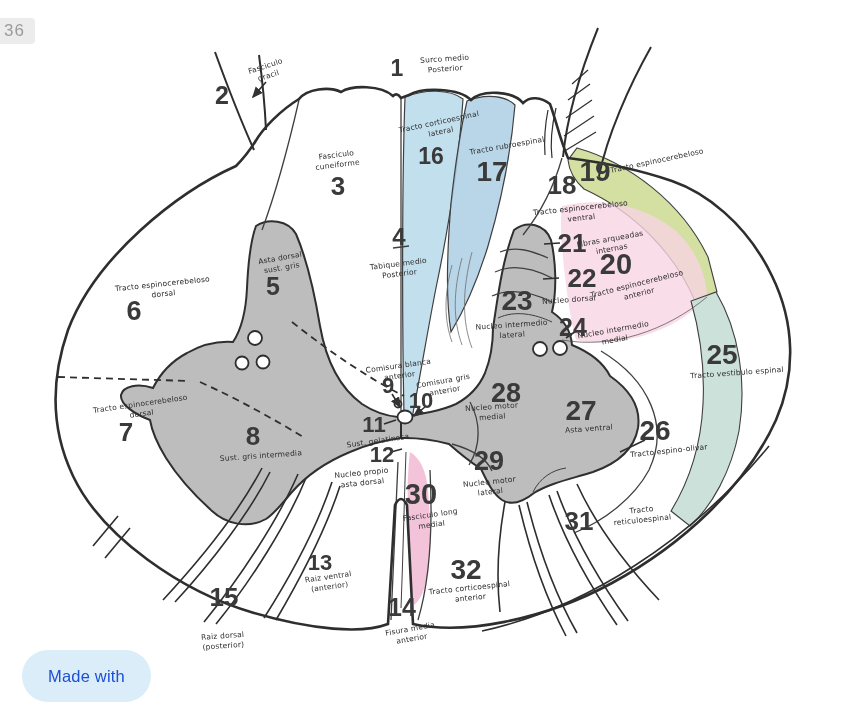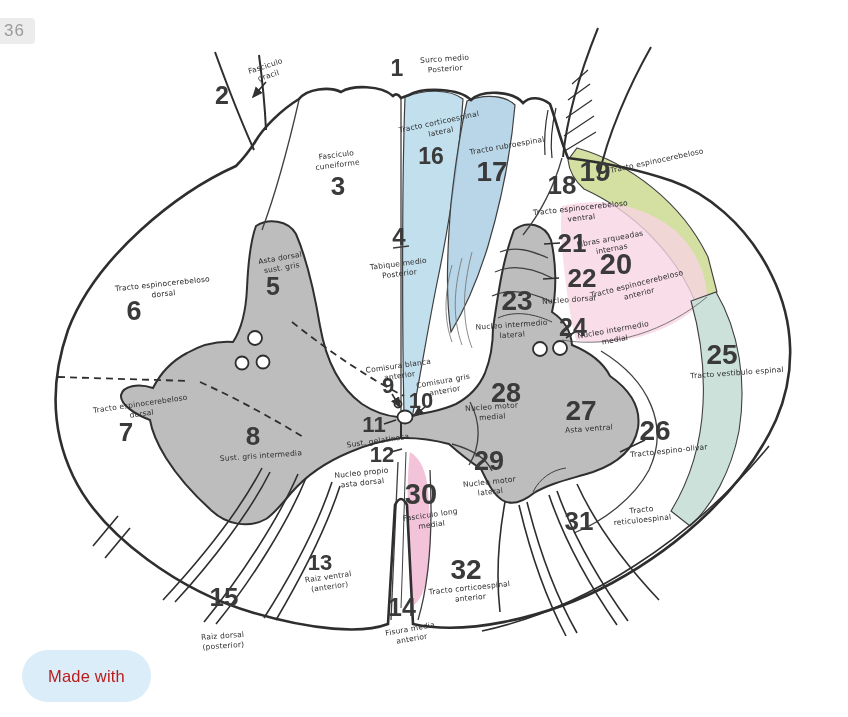--- a/index.html
+++ b/index.html
@@ -13,21 +13,21 @@
   
   #labels{position:absolute;left:0;top:0;width:848px;height:717px;pointer-events:none;}
   .num{position:absolute;transform:translate(-50%,-50%);color:#3a3a3a;font-weight:700;
        font-family:"Liberation Sans",sans-serif;line-height:1;}
   .ann{position:absolute;transform:translate(-50%,-50%);color:#2d2d2d;font-size:7.5px;
        line-height:1.3;text-align:center;white-space:pre-line;font-family:"DejaVu Sans",sans-serif;
        letter-spacing:.2px;}
   
   .watermark{position:absolute;left:22px;top:650px;height:52px;padding:0 26px;background:#daedf8;
              border-radius:27px;display:flex;align-items:center;gap:14px;}
-  .wm-prefix{color:#b91c1c;font-size:16.5px;font-weight:500;letter-spacing:.2px;}
+  .wm-prefix{color:#1d4ed8;font-size:16.5px;font-weight:500;letter-spacing:.2px;}
   .wm-brand{color:#5fb4e4;font-size:27px;font-weight:600;letter-spacing:-.3px;}
   svg path, svg line, svg ellipse, svg circle{vector-effect:non-scaling-stroke;}
 </style>
 </head>
 <body>
 
 <div id="screen">
 
   <svg id="fig" width="848" height="717" viewBox="0 0 848 717">
     <defs>

